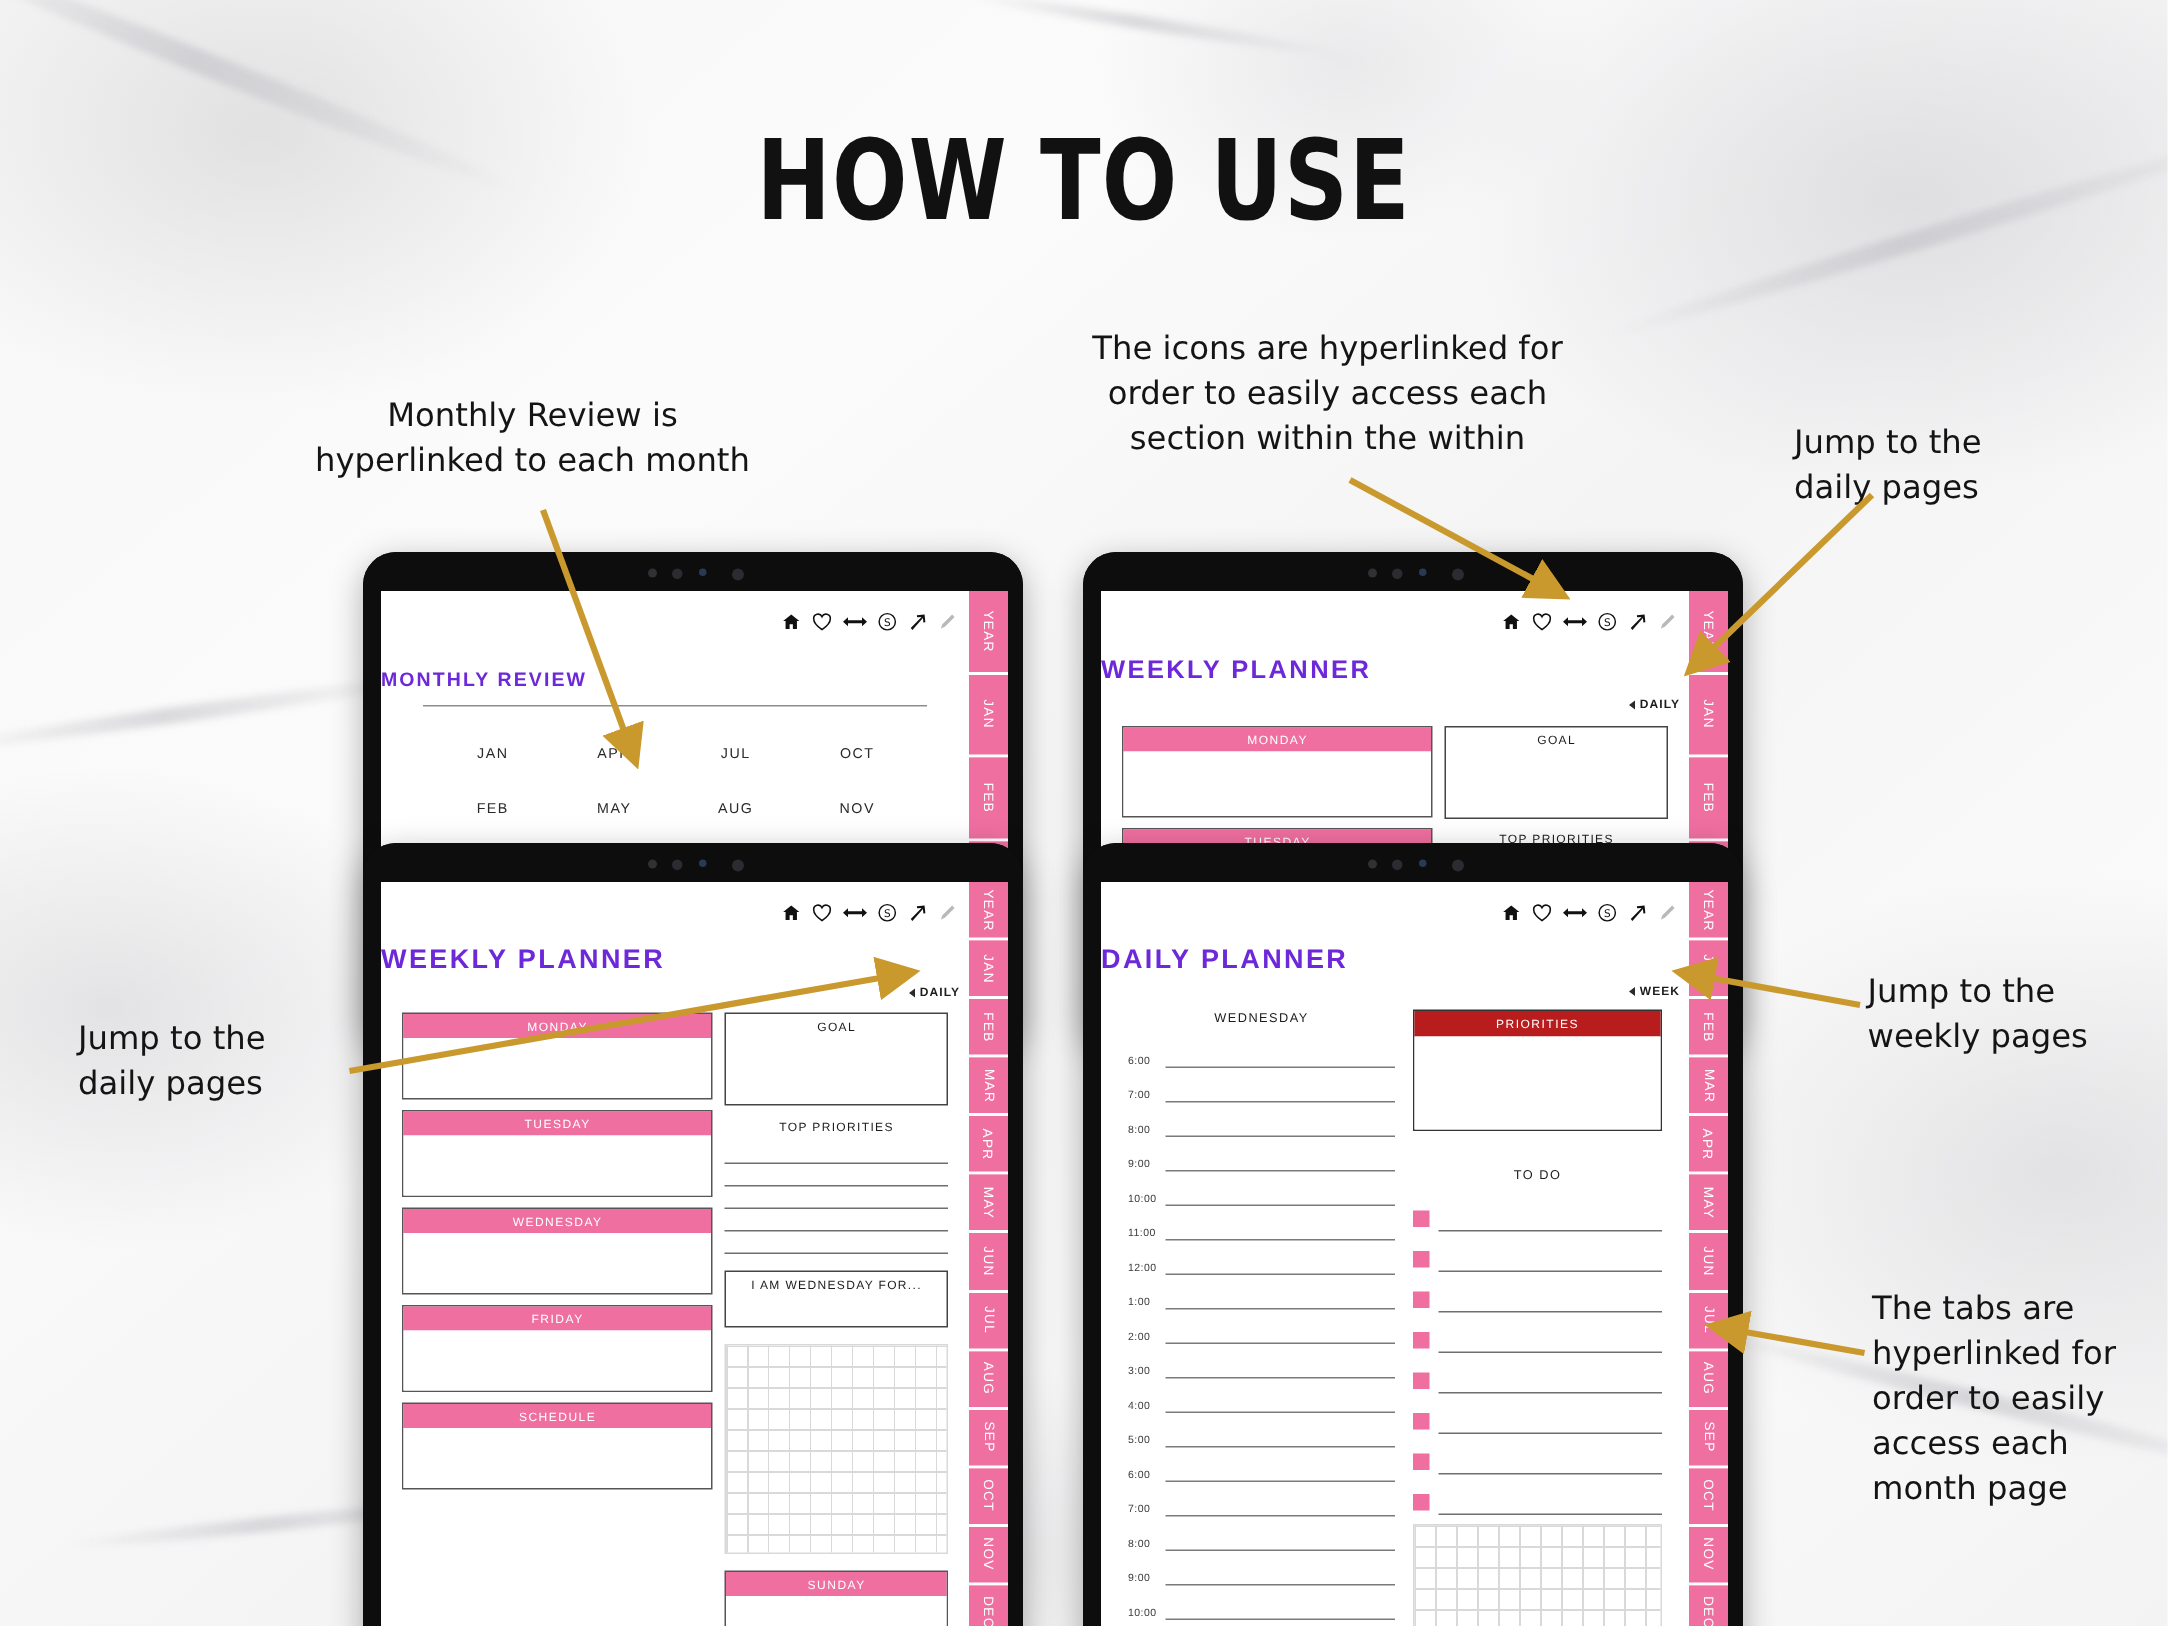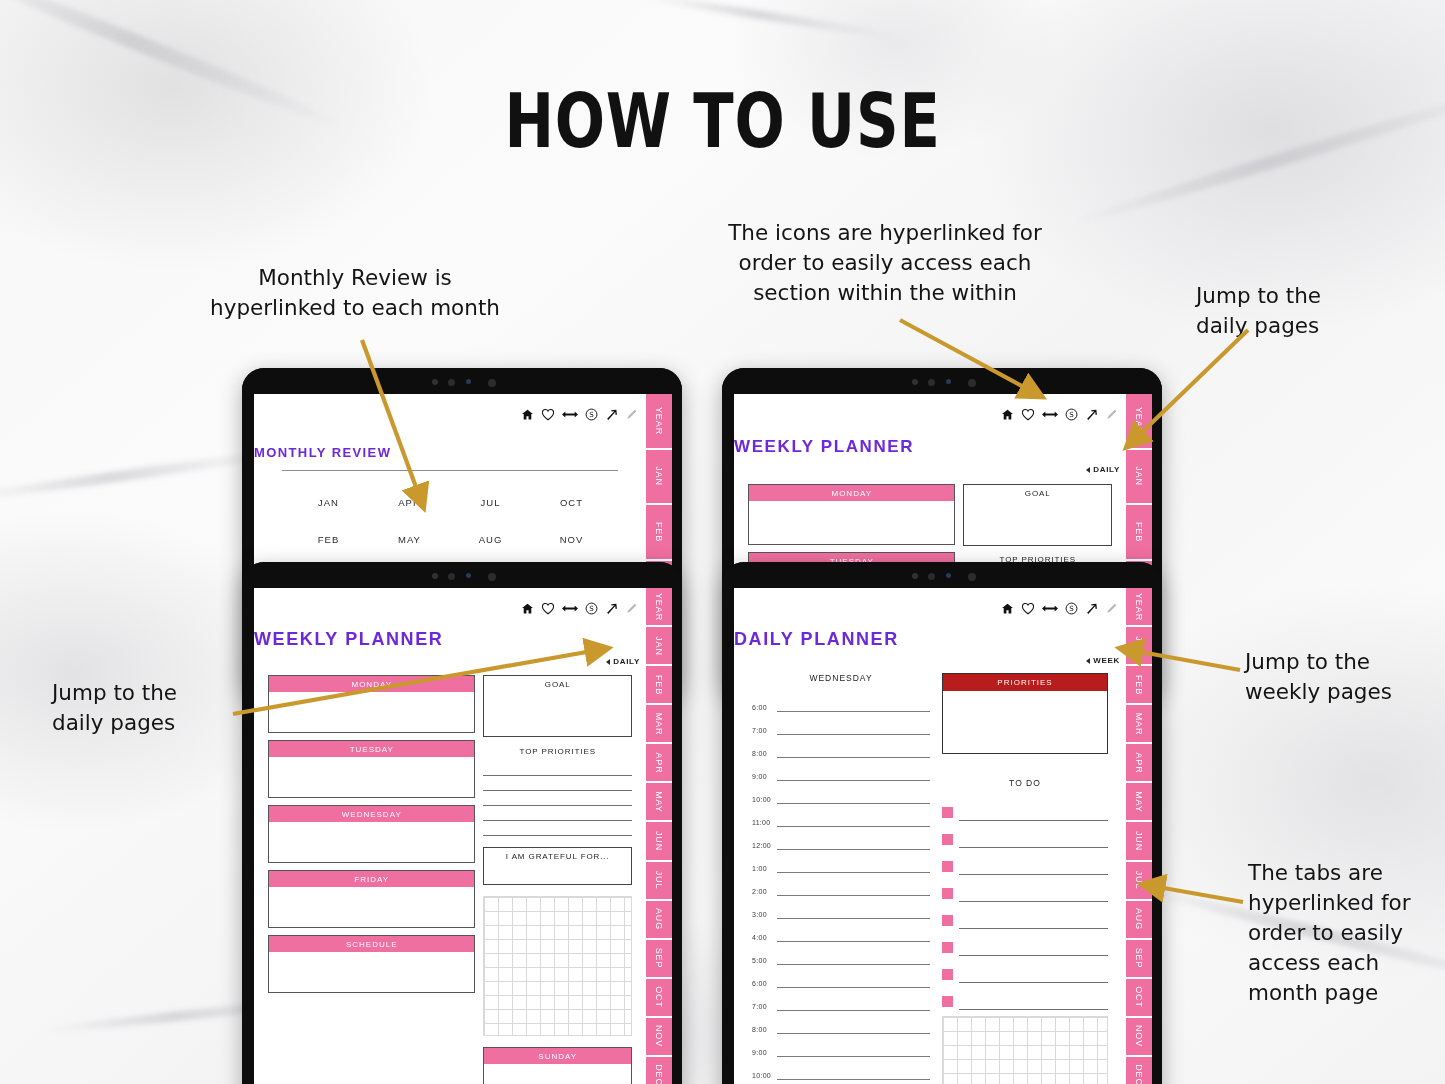--- a/index.html
+++ b/index.html
@@ -484,21 +484,21 @@
             <div class="tp-lines">
               <div class="tp-line"></div>
               <div class="tp-line"></div>
               <div class="tp-line"></div>
               <div class="tp-line"></div>
               <div class="tp-line"></div>
             </div>
           </div>
 
           <div class="goalbox" style="height:38px; margin-top:4px;">
-            <div class="boxlabel">I AM GRATEFUL FOR...</div>
+            <div class="boxlabel">I AM WEDNESDAY FOR...</div>
           </div>
 
           <div class="gridpad" style="height:140px; margin-top:4px;"></div>
 
           <div class="daybox" style="margin-top:4px;">
             <div class="dayhdr">SUNDAY</div>
             <div class="daybody" style="height:40px;"></div>
           </div>
         </div>
       </div>

